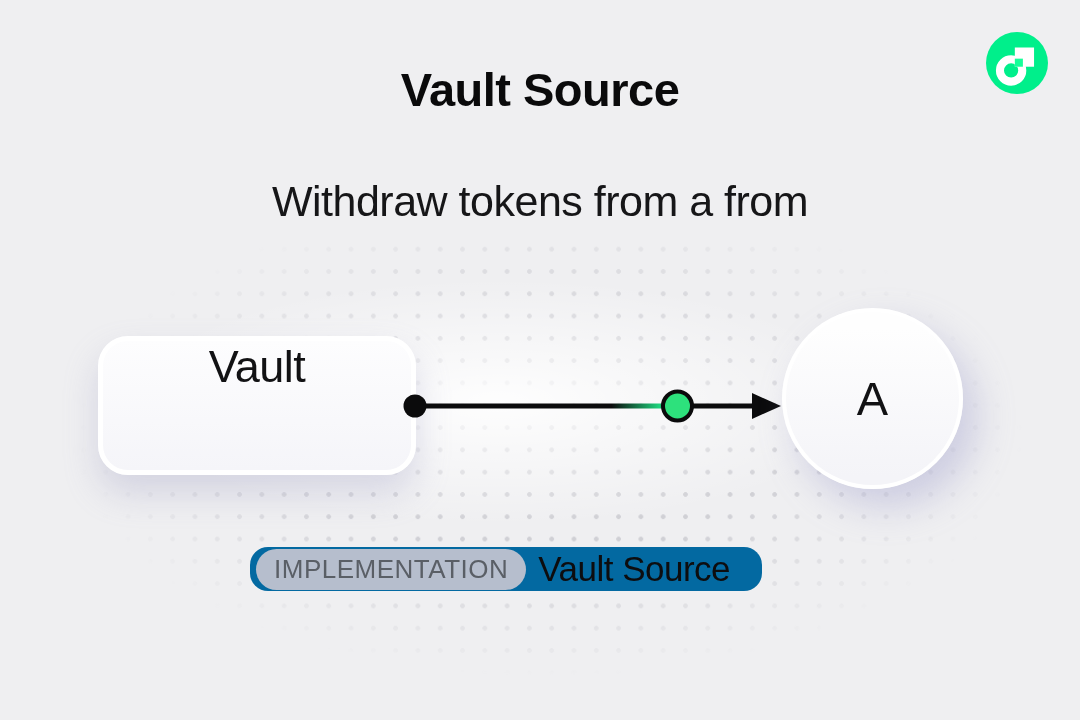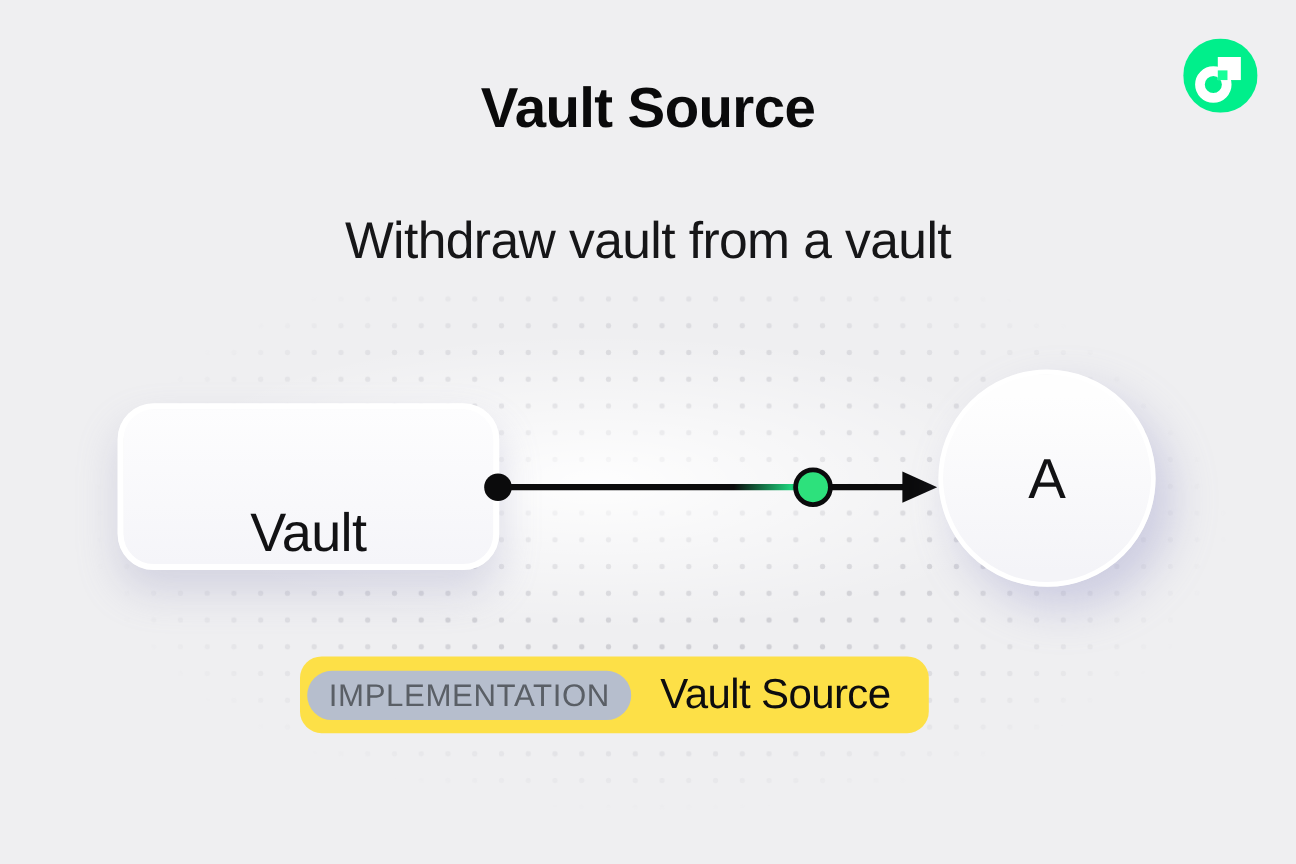--- a/index.html
+++ b/index.html
@@ -64,21 +64,21 @@
 
   .vault-box {
     position: absolute;
     left: 98px; top: 336px;
     width: 318px; height: 139px;
     border-radius: 30px;
     border: 5px solid #ffffff;
     background: linear-gradient(180deg, #fdfdfe 0%, #f5f5f9 100%);
     box-shadow: 0 18px 34px rgba(148, 148, 190, 0.30);
     display: flex;
-    align-items: flex-end;
+    align-items: flex-start;
     justify-content: center;
     font-size: 45px;
     letter-spacing: -0.5px;
     color: #121214;
   }
 
   .connector {
     position: absolute;
     left: 400px; top: 378px;
     width: 400px; height: 56px;
@@ -95,27 +95,27 @@
     display: flex;
     align-items: center;
     justify-content: center;
     font-size: 47px;
     color: #121214;
   }
 
   .badge {
     position: absolute;
     left: 250px; top: 547px;
-    height: 64px;
+    height: 44px;
     border-radius: 18px;
-    background: #fde047;
+    background: #0369a1;
     display: inline-flex;
     align-items: center;
     padding: 0 32px 0 6px;
-    gap: 24px;
+    gap: 12px;
   }
   .badge .pill {
     display: inline-flex;
     align-items: center;
     height: 41px;
     padding: 0 18px;
     border-radius: 21px;
     background: #b6becd;
     color: #5a5f66;
     font-size: 26px;
@@ -142,21 +142,21 @@
 
   <div class="logo">
     <svg viewBox="0 0 100 100" xmlns="http://www.w3.org/2000/svg">
       <circle cx="50" cy="50" r="50" fill="#00EF8B"></circle>
       <rect x="46.5" y="25" width="31" height="31" fill="#FFFFFF"></rect>
       <circle cx="40.5" cy="62" r="18" fill="none" stroke="#ffffff" stroke-width="13"></circle>
       <rect x="46.5" y="43" width="13" height="13" fill="#16FF99"></rect>
     </svg>
   </div>
 
-  <p class="subtitle">Withdraw vault from a vault</p>
+  <p class="subtitle">Withdraw tokens from a from</p>
 
   <div class="vault-box">
     <span>Vault</span>
   </div>
 
   <svg class="connector" viewBox="0 0 400 56" xmlns="http://www.w3.org/2000/svg">
     <defs>
       <linearGradient id="lineGrad" x1="20" y1="28" x2="362" y2="28" gradientUnits="userSpaceOnUse">
         <stop offset="0" stop-color="#0b0b0c"></stop>
         <stop offset="0.56" stop-color="#0b0b0c"></stop>

